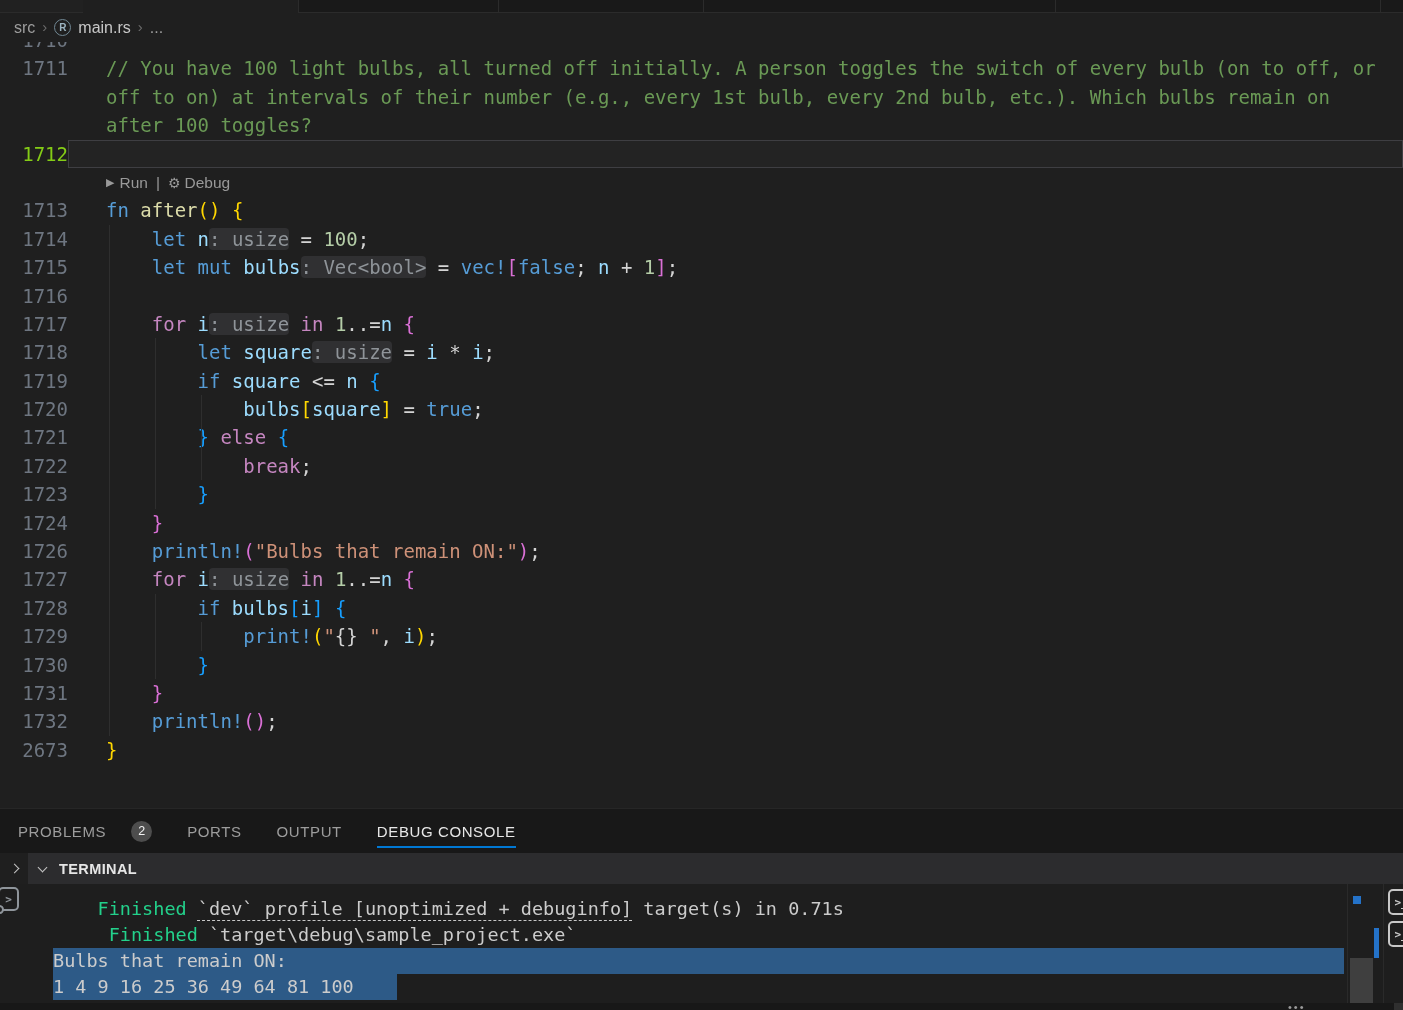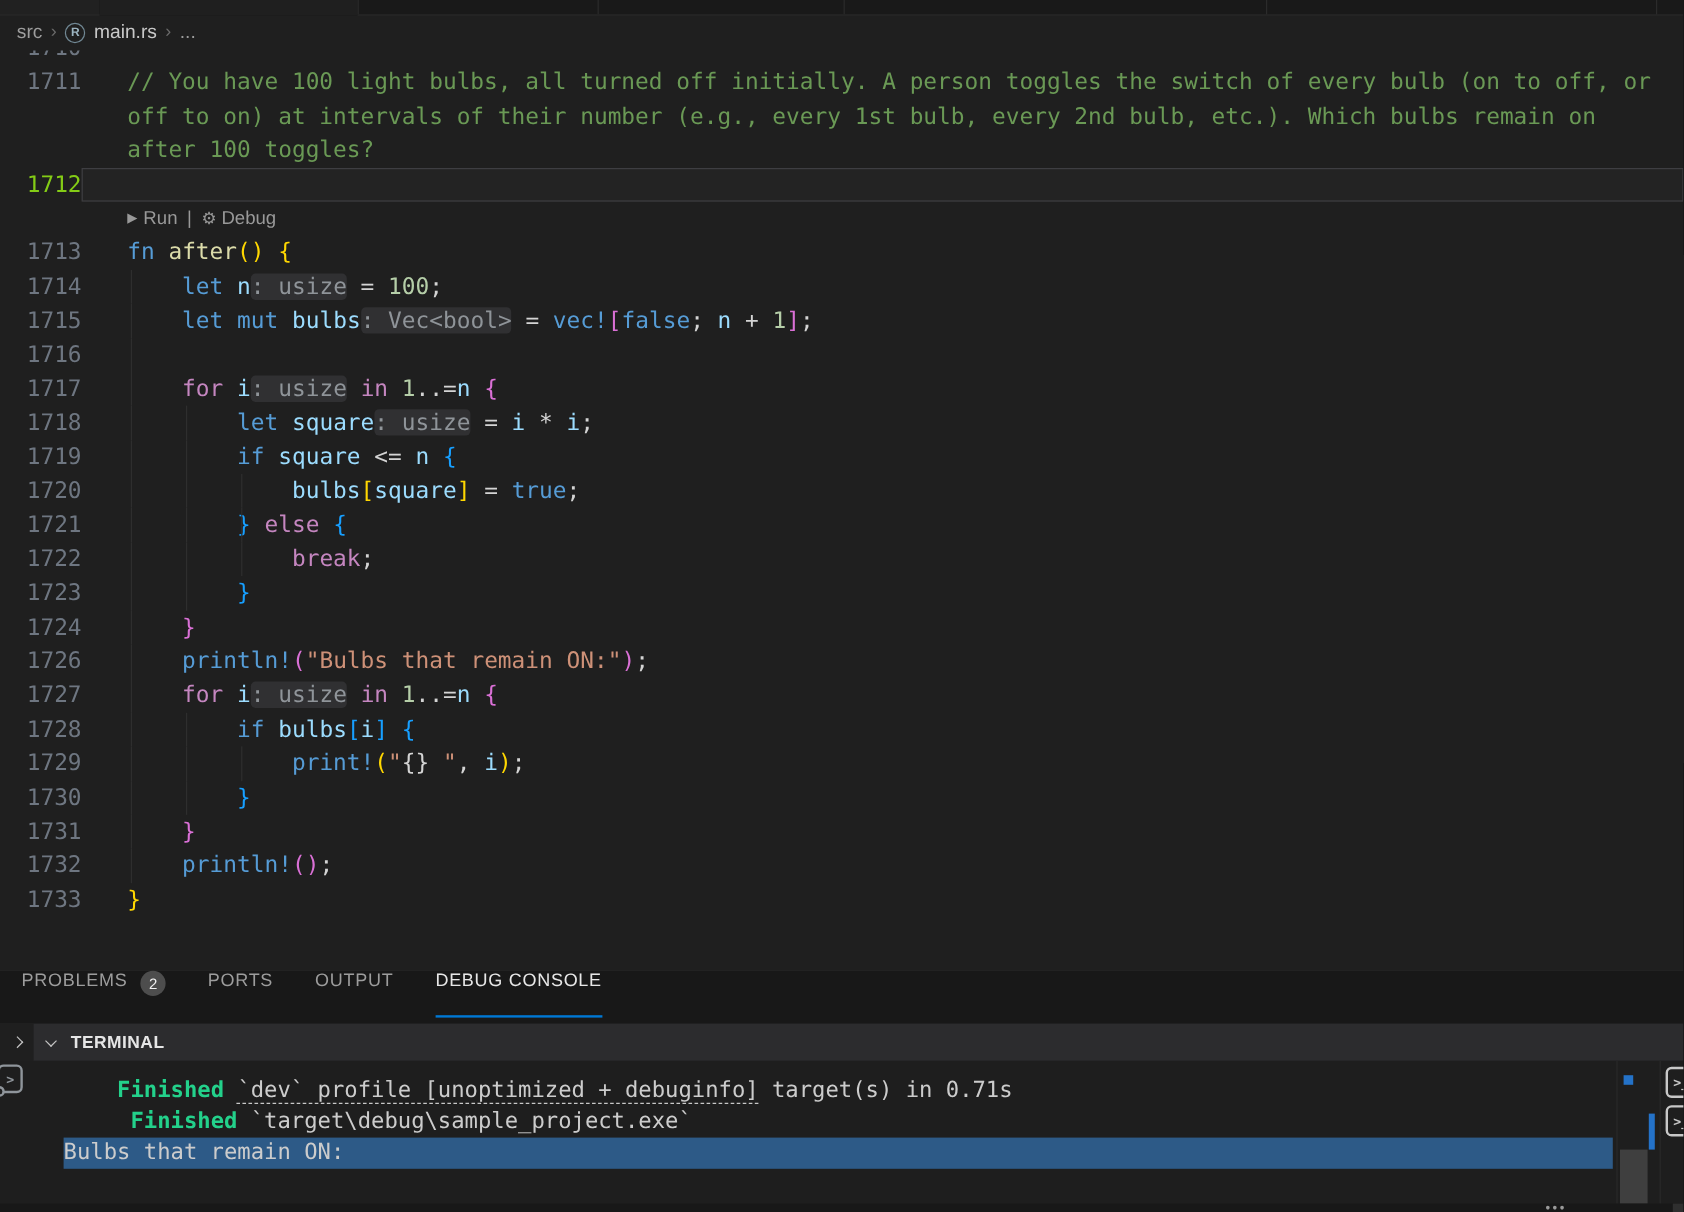--- a/index.html
+++ b/index.html
@@ -43,42 +43,42 @@
   .hint{background:#303032;color:#8f9499;border-radius:4px}
   .lens{font-family:"Liberation Sans",sans-serif;font-size:15.5px;color:#999;line-height:28.4px}
   .lens .play{font-size:11px;vertical-align:2px;margin-right:5px}
   .lens .gear{font-size:14px;margin-right:4px}
   .lens .lsep{margin:0 8px}
 
   
   .panel-tabs{left:0;top:808px;width:1403px;height:45px;background:#181818;
               border-top:1px solid #262626;display:flex;align-items:center;
               padding-left:18px;gap:35px}
-  .ptab{position:relative;height:100%;display:flex;align-items:flex-start;gap:11px;
+  .ptab{position:relative;height:100%;display:flex;align-items:center;gap:25px;
         font-size:15px;letter-spacing:.6px;color:#9d9d9d;cursor:default}
   .ptab.active{color:#e7e7e7}
   .ptab.active::after{content:"";position:absolute;left:0;right:0;bottom:5px;height:2px;background:#0078d4}
   .badge{min-width:21px;height:21px;padding:0 5px;border-radius:11px;background:#4d4d4d;color:#f2f2f2;
          font-size:12.5px;letter-spacing:0;display:flex;align-items:center;justify-content:center}
 
   
   .theader{left:0;top:853px;width:1403px;height:31px;background:#2c2c2e;display:flex;align-items:center}
   .theader-left{width:28px;height:100%;background:#1f1f1f;display:flex;align-items:center;justify-content:center;flex:none}
   .chev{width:7px;height:7px;border-right:1.7px solid #c5c5c5;border-bottom:1.7px solid #c5c5c5;display:inline-block}
   .chev.right{transform:rotate(-45deg)}
   .chev.down{transform:rotate(45deg);margin:0 13px 3px 11px}
   .tlabel{font-size:14.5px;font-weight:bold;color:#e6e6e6;letter-spacing:.4px}
 
   
   .term{left:0;top:884px;width:1403px;height:119px;background:#1e1e1e;padding-top:12px;
         font-family:"DejaVu Sans Mono",monospace;font-size:18.5px;color:#ccc}
   .trow{position:relative;height:26px;line-height:26px;white-space:pre;padding-left:53px}
   .trow span{position:relative;z-index:1}
   .selbg{position:absolute;left:53px;top:0;height:26px;background:#2d5a87;z-index:0}
-  .tg{color:#23d18b;font-weight:bold}
+  .tg{color:#23d18b;font-weight:normal}
   .tl{text-decoration:underline dashed;text-decoration-color:#c8c8c8;
       text-decoration-thickness:1px;text-underline-offset:5px}
 
   
   .sb-border1{left:1347px;top:884px;width:1px;height:119px;background:#2a2a2a}
   .sb-border2{left:1383px;top:884px;width:1px;height:119px;background:#2a2a2a}
   .sb-thumb{left:1350px;top:958px;width:23px;height:45px;background:#3f3f3f}
   .ovr-blue{left:1374px;top:928px;width:5px;height:30px;background:#2472c8}
   .mark-blue{left:1353px;top:896px;width:8px;height:8px;background:#2472c8}
   .ticon{width:26px;height:26px;border:2px solid #c8c8c8;border-radius:5px;color:#c8c8c8;
@@ -143,21 +143,21 @@
         <div class="crow"><i class="guide" style="left: 109px;"></i><i class="guide" style="left: 154.76px;"></i><i class="guide" style="left: 200.52px;"></i><span class="ln">1722</span><span class="ct"><span class="tk op">            </span><span class="tk ctl">break</span><span class="tk op">;</span></span></div>
         <div class="crow"><i class="guide" style="left: 109px;"></i><i class="guide" style="left: 154.76px;"></i><span class="ln">1723</span><span class="ct"><span class="tk op">        </span><span class="tk b3">}</span></span></div>
         <div class="crow"><i class="guide" style="left: 109px;"></i><span class="ln">1724</span><span class="ct"><span class="tk op">    </span><span class="tk b2">}</span></span></div>
         <div class="crow"><i class="guide" style="left: 109px;"></i><span class="ln">1726</span><span class="ct"><span class="tk op">    </span><span class="tk kw">println!</span><span class="tk b2">(</span><span class="tk str">"Bulbs that remain ON:"</span><span class="tk b2">)</span><span class="tk op">;</span></span></div>
         <div class="crow"><i class="guide" style="left: 109px;"></i><span class="ln">1727</span><span class="ct"><span class="tk op">    </span><span class="tk ctl">for</span><span class="tk op"> </span><span class="tk var">i</span><span class="tk hint">: usize</span><span class="tk op"> </span><span class="tk ctl">in</span><span class="tk op"> </span><span class="tk num">1</span><span class="tk op">..=</span><span class="tk var">n</span><span class="tk op"> </span><span class="tk b2">{</span></span></div>
         <div class="crow"><i class="guide" style="left: 109px;"></i><i class="guide" style="left: 154.76px;"></i><span class="ln">1728</span><span class="ct"><span class="tk op">        </span><span class="tk kw">if</span><span class="tk op"> </span><span class="tk varm">bulbs</span><span class="tk b3">[</span><span class="tk var">i</span><span class="tk b3">]</span><span class="tk op"> </span><span class="tk b3">{</span></span></div>
         <div class="crow"><i class="guide" style="left: 109px;"></i><i class="guide" style="left: 154.76px;"></i><i class="guide" style="left: 200.52px;"></i><span class="ln">1729</span><span class="ct"><span class="tk op">            </span><span class="tk kw">print!</span><span class="tk b1">(</span><span class="tk str">"</span><span class="tk fmt">{}</span><span class="tk str"> "</span><span class="tk op">, </span><span class="tk var">i</span><span class="tk b1">)</span><span class="tk op">;</span></span></div>
         <div class="crow"><i class="guide" style="left: 109px;"></i><i class="guide" style="left: 154.76px;"></i><span class="ln">1730</span><span class="ct"><span class="tk op">        </span><span class="tk b3">}</span></span></div>
         <div class="crow"><i class="guide" style="left: 109px;"></i><span class="ln">1731</span><span class="ct"><span class="tk op">    </span><span class="tk b2">}</span></span></div>
         <div class="crow"><i class="guide" style="left: 109px;"></i><span class="ln">1732</span><span class="ct"><span class="tk op">    </span><span class="tk kw">println!</span><span class="tk b2">()</span><span class="tk op">;</span></span></div>
-        <div class="crow"><span class="ln">1733</span><span class="ct"><span class="tk b1">}</span></span></div>
+        <div class="crow"><span class="ln">2673</span><span class="ct"><span class="tk b1">}</span></span></div>
       </div>
   </div>
 
   <div class="abs panel-tabs" id="ptabs">
       <div class="ptab">
         <span>PROBLEMS</span>
         <span class="badge">2</span>
       </div>
       <div class="ptab">
         <span>PORTS</span>
@@ -176,20 +176,21 @@
     </div>
     <span class="chev down"></span>
     <span class="tlabel">TERMINAL</span>
   </div>
 
   <div class="abs term">
     <div id="trows">
         <div class="trow"><span class="tp">    </span><span class="tg">Finished</span><span class="tp"> </span><span class="tl">`dev` profile [unoptimized + debuginfo]</span><span class="tp"> target(s) in 0.71s</span></div>
         <div class="trow"><span class="tp">     </span><span class="tg">Finished</span><span class="tp"> `target\debug\sample_project.exe`</span></div>
         <div class="trow"><i class="selbg" style="width: 1291px;"></i><span class="tp">Bulbs that remain ON:</span></div>
+        <div class="trow"><i class="selbg" style="width: 344px;"></i><span class="tp">1 4 9 16 25 36 49 64 81 100</span></div>
       </div>
   </div>
 
   <div class="abs lefticon">
     <span>&gt;</span>
     <span class="nub"></span>
   </div>
   <div class="abs sb-border1"></div>
   <div class="abs mark-blue"></div>
   <div class="abs ovr-blue"></div>

